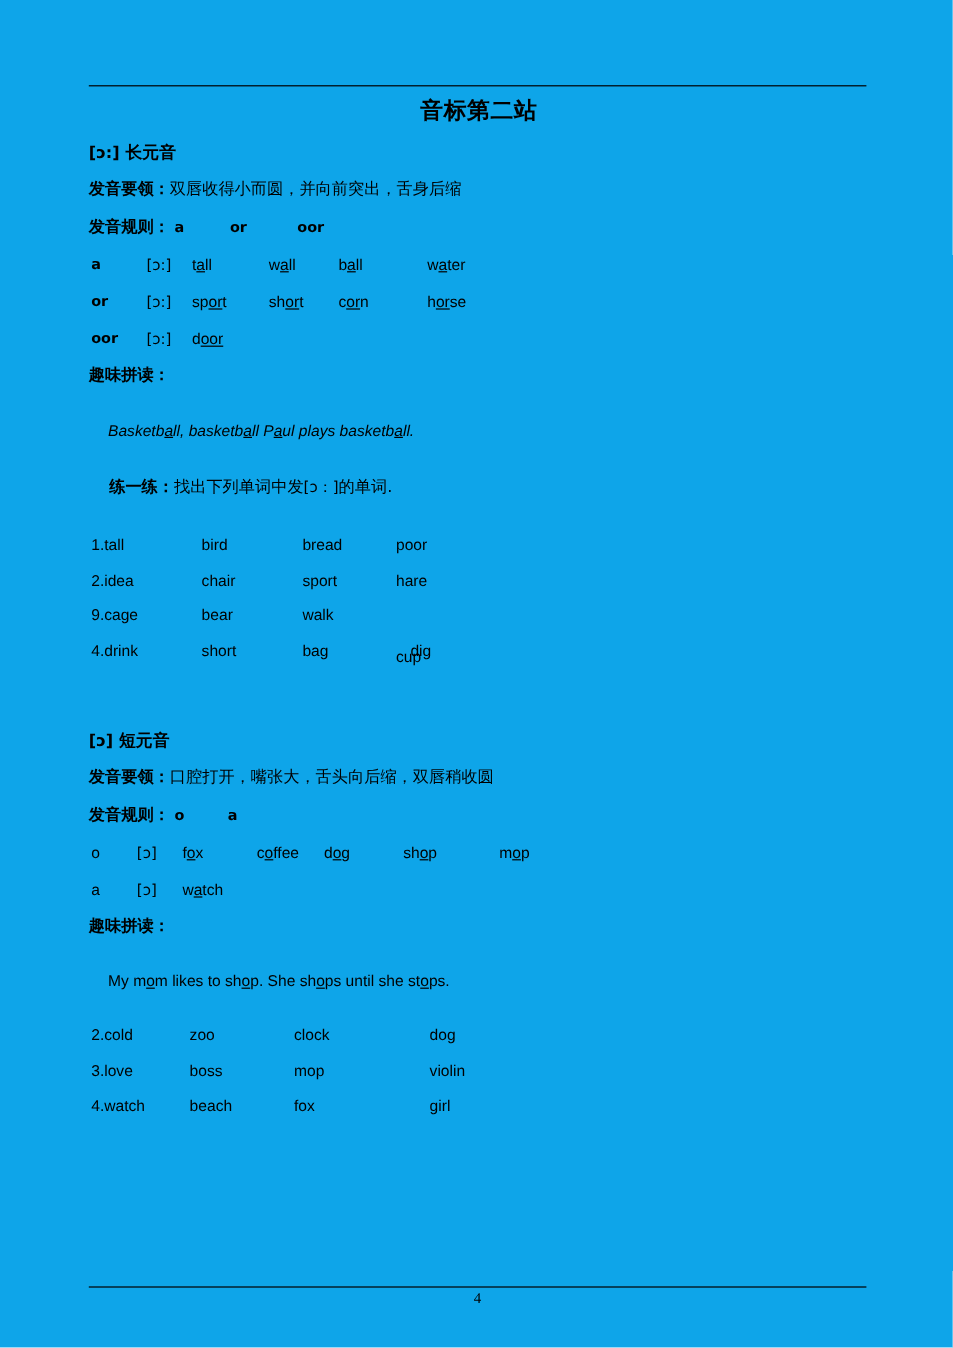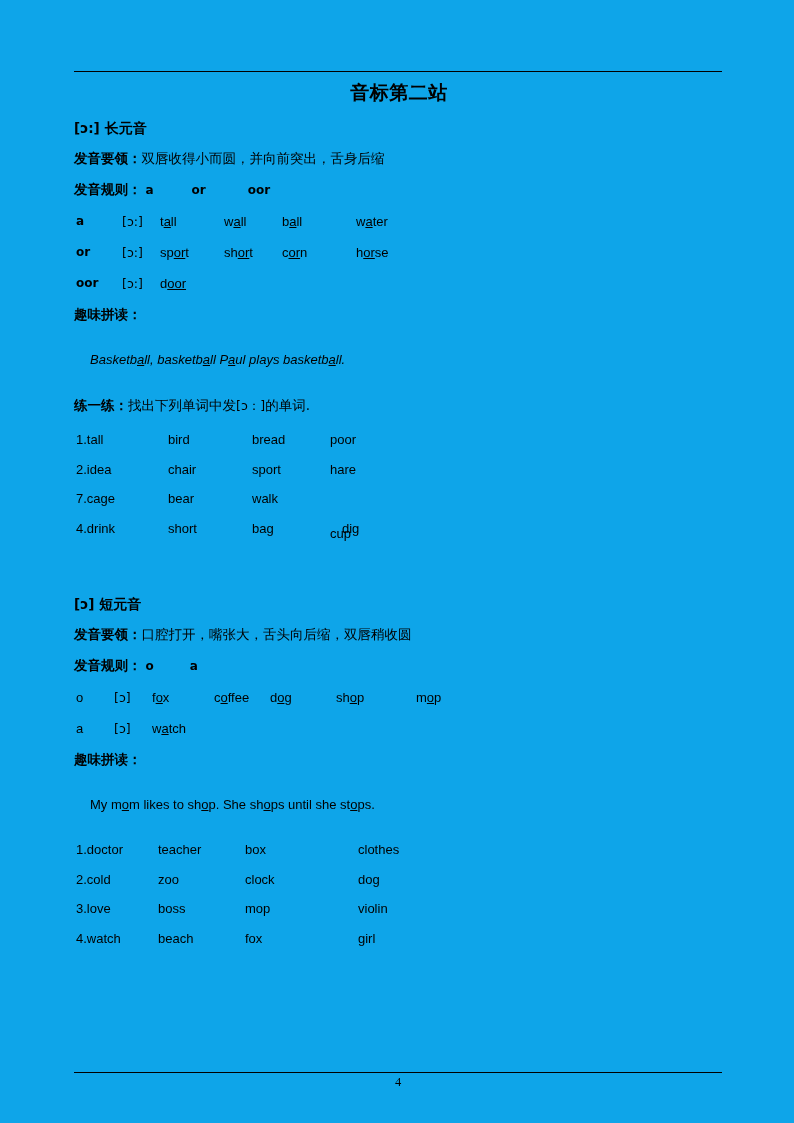--- a/index.html
+++ b/index.html
@@ -126,21 +126,21 @@
     font-family: "Liberation Sans", "DejaVu Sans", sans-serif;
     font-size: 13px;
     line-height: 29px;
     margin: 16px;
   }
   .twister.italic { font-style: italic; }
   .practice-line {
     font-family: "DejaVu Sans", "Liberation Sans", sans-serif;
     font-size: 13.5px;
     line-height: 31px;
-    margin: 0;
+    margin: 17px;
     white-space: nowrap;
   }
   .practice-line .lbl { font-weight: bold; }
   .practice-line .q { font-weight: normal; }
   .practice-line .ipa { font-family: "DejaVu Sans", sans-serif; font-size: 12.5px; }
 
   .grid {
     position: relative;
     margin: 4px 0 0 0;
   }
@@ -217,21 +217,21 @@
           <span class="gcell" style="left: 178px;">bread</span>
           <span class="gcell" style="left: 256px;">poor</span>
         </div>
         <div class="grow">
           <span class="gcell" style="left: 2px;">2.idea</span>
           <span class="gcell" style="left: 94px;">chair</span>
           <span class="gcell" style="left: 178px;">sport</span>
           <span class="gcell" style="left: 256px;">hare</span>
         </div>
         <div class="grow">
-          <span class="gcell" style="left: 2px;">7.cage</span>
+          <span class="gcell" style="left: 2px;">9.cage</span>
           <span class="gcell" style="left: 94px;">bear</span>
           <span class="gcell" style="left: 178px;">walk</span>
           <span class="gcell" style="left: 256px; margin-top: 35px;">cup</span>
         </div>
         <div class="grow">
           <span class="gcell" style="left: 2px;">4.drink</span>
           <span class="gcell" style="left: 94px;">short</span>
           <span class="gcell" style="left: 178px;">bag</span>
           <span class="gcell" style="left: 240px; margin-left: 28px;">dig</span>
         </div>
@@ -268,26 +268,20 @@
           <span class="cell" style="left: 78px;">w<u>a</u>tch</span>
         </div>
       </div>
 
     <div class="fun-label">趣味拼读：</div>
     <div class="twister">My m<u>o</u>m likes to sh<u>o</u>p. She sh<u>o</u>ps until she st<u>o</u>ps.</div>
 
 
     <div class="grid">
         <div class="grow">
-          <span class="gcell" style="left: 2px;">1.doctor</span>
-          <span class="gcell" style="left: 84px;">teacher</span>
-          <span class="gcell" style="left: 171px;">box</span>
-          <span class="gcell" style="left: 284px;">clothes</span>
-        </div>
-        <div class="grow">
           <span class="gcell" style="left: 2px;">2.cold</span>
           <span class="gcell" style="left: 84px;">zoo</span>
           <span class="gcell" style="left: 171px;">clock</span>
           <span class="gcell" style="left: 284px;">dog</span>
         </div>
         <div class="grow">
           <span class="gcell" style="left: 2px;">3.love</span>
           <span class="gcell" style="left: 84px;">boss</span>
           <span class="gcell" style="left: 171px;">mop</span>
           <span class="gcell" style="left: 284px;">violin</span>

